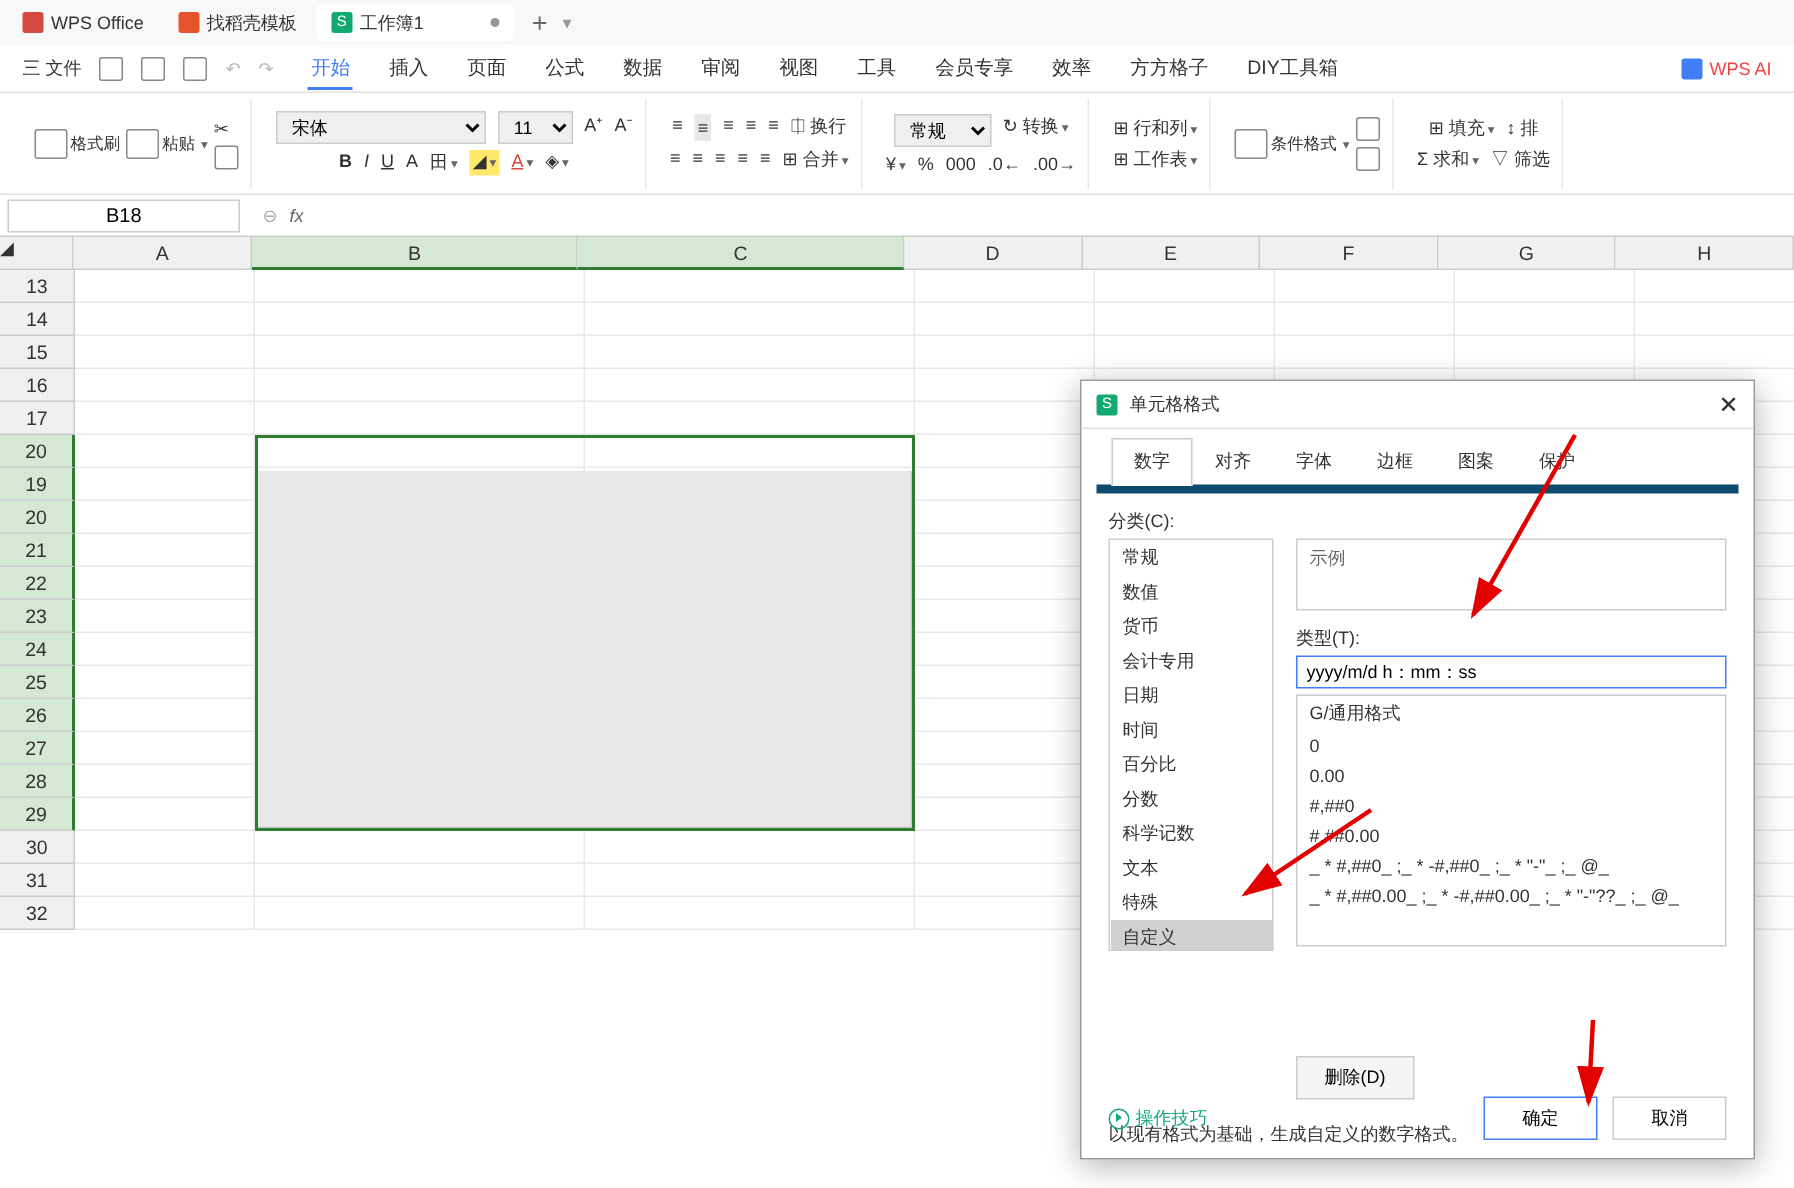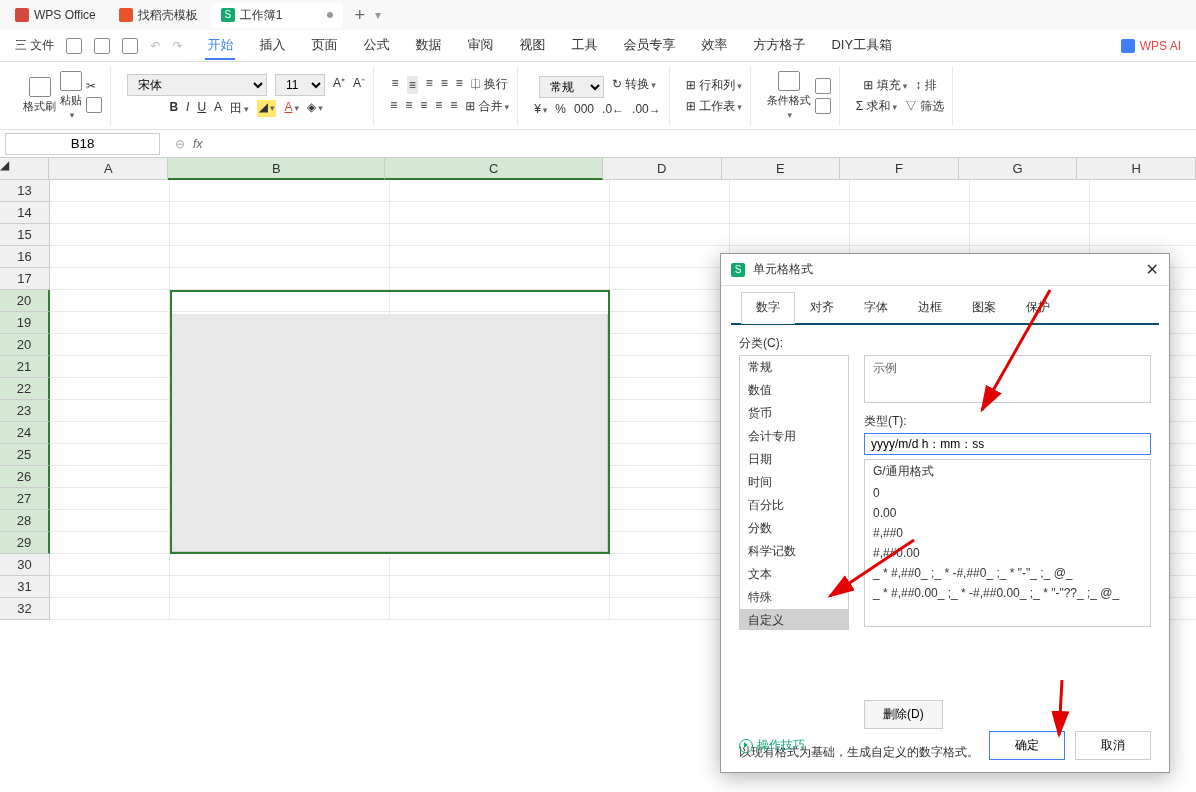--- a/index.html
+++ b/index.html
@@ -20,21 +20,21 @@
 .qat-icon{width:16px;height:16px;border:1px solid #888;border-radius:2px;}
 .menu-tabs{display:flex;gap:22px;margin-left:20px;}
 .menu-tab{padding:4px 2px;cursor:pointer;font-size:13px;}
 .menu-tab.active{color:#417ff9;border-bottom:2px solid #417ff9;}
 .wps-ai{margin-left:auto;display:flex;align-items:center;gap:5px;color:#ef4444;}
 .ai-icon{width:14px;height:14px;background:#417ff9;border-radius:2px;}
 
 .ribbon{height:68px;display:flex;align-items:center;padding:5px 15px;border-bottom:1px solid #e0e0e0;gap:8px;}
 .ribbon-group{display:flex;flex-direction:column;gap:4px;align-items:center;padding:0 8px;border-right:1px solid #e8e8e8;height:60px;justify-content:center;}
 .ribbon-group.row{flex-direction:row;}
-.ribbon-big{display:flex;flex-direction:column;align-items:center;gap:2px;font-size:11px;}
+.ribbon-big{display:flex;align-items:center;gap:2px;font-size:11px;}
 .ribbon-icon{width:22px;height:20px;border:1px solid #888;border-radius:2px;}
 .ribbon-small-row{display:flex;gap:8px;}
 .font-select{border:1px solid #ccc;padding:2px 6px;width:140px;height:22px;font-size:12px;}
 .size-select{border:1px solid #ccc;padding:2px 6px;width:50px;height:22px;font-size:12px;}
 .ribbon-col{display:flex;flex-direction:column;gap:4px;}
 
 .formula-bar{height:28px;display:flex;align-items:center;border-bottom:1px solid #ccc;padding:0 5px;}
 .name-box{width:155px;border:1px solid #ccc;padding:2px 8px;text-align:center;height:22px;line-height:16px;}
 .fx-area{display:flex;align-items:center;gap:8px;margin-left:15px;}
 .fx-icon{font-style:italic;color:#666;}
@@ -54,21 +54,21 @@
 .cell-row{display:flex;height:22px;}
 .cell{border-right:1px solid #e8e8e8;border-bottom:1px solid #e8e8e8;height:22px;}
 .selection{position:absolute;border:2px solid #2e7d32;pointer-events:none;}
 .sel-inner{position:absolute;background:#e8e8e8;border-right:1px solid #ccc;border-bottom:1px solid #ccc;}
 .col-header.sel{background:#d4e8d4;border-bottom:2px solid #2e7d32;}
 
 .dialog{position:absolute;left:720px;top:253px;width:450px;height:520px;background:#fff;border:1px solid #999;box-shadow:0 4px 20px rgba(0,0,0,0.3);}
 .dialog-title{height:32px;display:flex;align-items:center;padding:0 10px;border-bottom:1px solid #e0e0e0;}
 .dialog-title .sheet-logo{margin-right:8px;}
 .dialog-close{margin-left:auto;font-size:16px;cursor:pointer;}
-.dialog-tabs{display:flex;padding:0 10px;margin-top:6px;border-bottom:2px solid #0c4a6e;margin-left:10px;margin-right:10px;}
+.dialog-tabs{display:flex;padding:0 10px;margin-top:6px;border-bottom:6px solid #0c4a6e;margin-left:10px;margin-right:10px;}
 .dlg-tab{padding:6px 14px;border:1px solid transparent;font-size:12px;cursor:pointer;}
 .dlg-tab.active{border:1px solid #ccc;border-bottom:1px solid #fff;margin-bottom:-1px;background:#fff;}
 .dialog-body{padding:10px 18px;display:flex;flex-direction:column;height:calc(100% - 72px);}
 .cat-label{font-size:12px;margin-bottom:3px;}
 .body-row{display:flex;gap:15px;flex:1;}
 .cat-list{border:1px solid #ccc;width:110px;height:275px;overflow:auto;}
 .cat-item{padding:3px 8px;font-size:12px;cursor:pointer;}
 .cat-item.selected{background:#d0d0d0;}
 .right-side{flex:1;display:flex;flex-direction:column;}
 .example-box{border:1px solid #ccc;height:48px;padding:4px 8px;font-size:12px;color:#666;}

